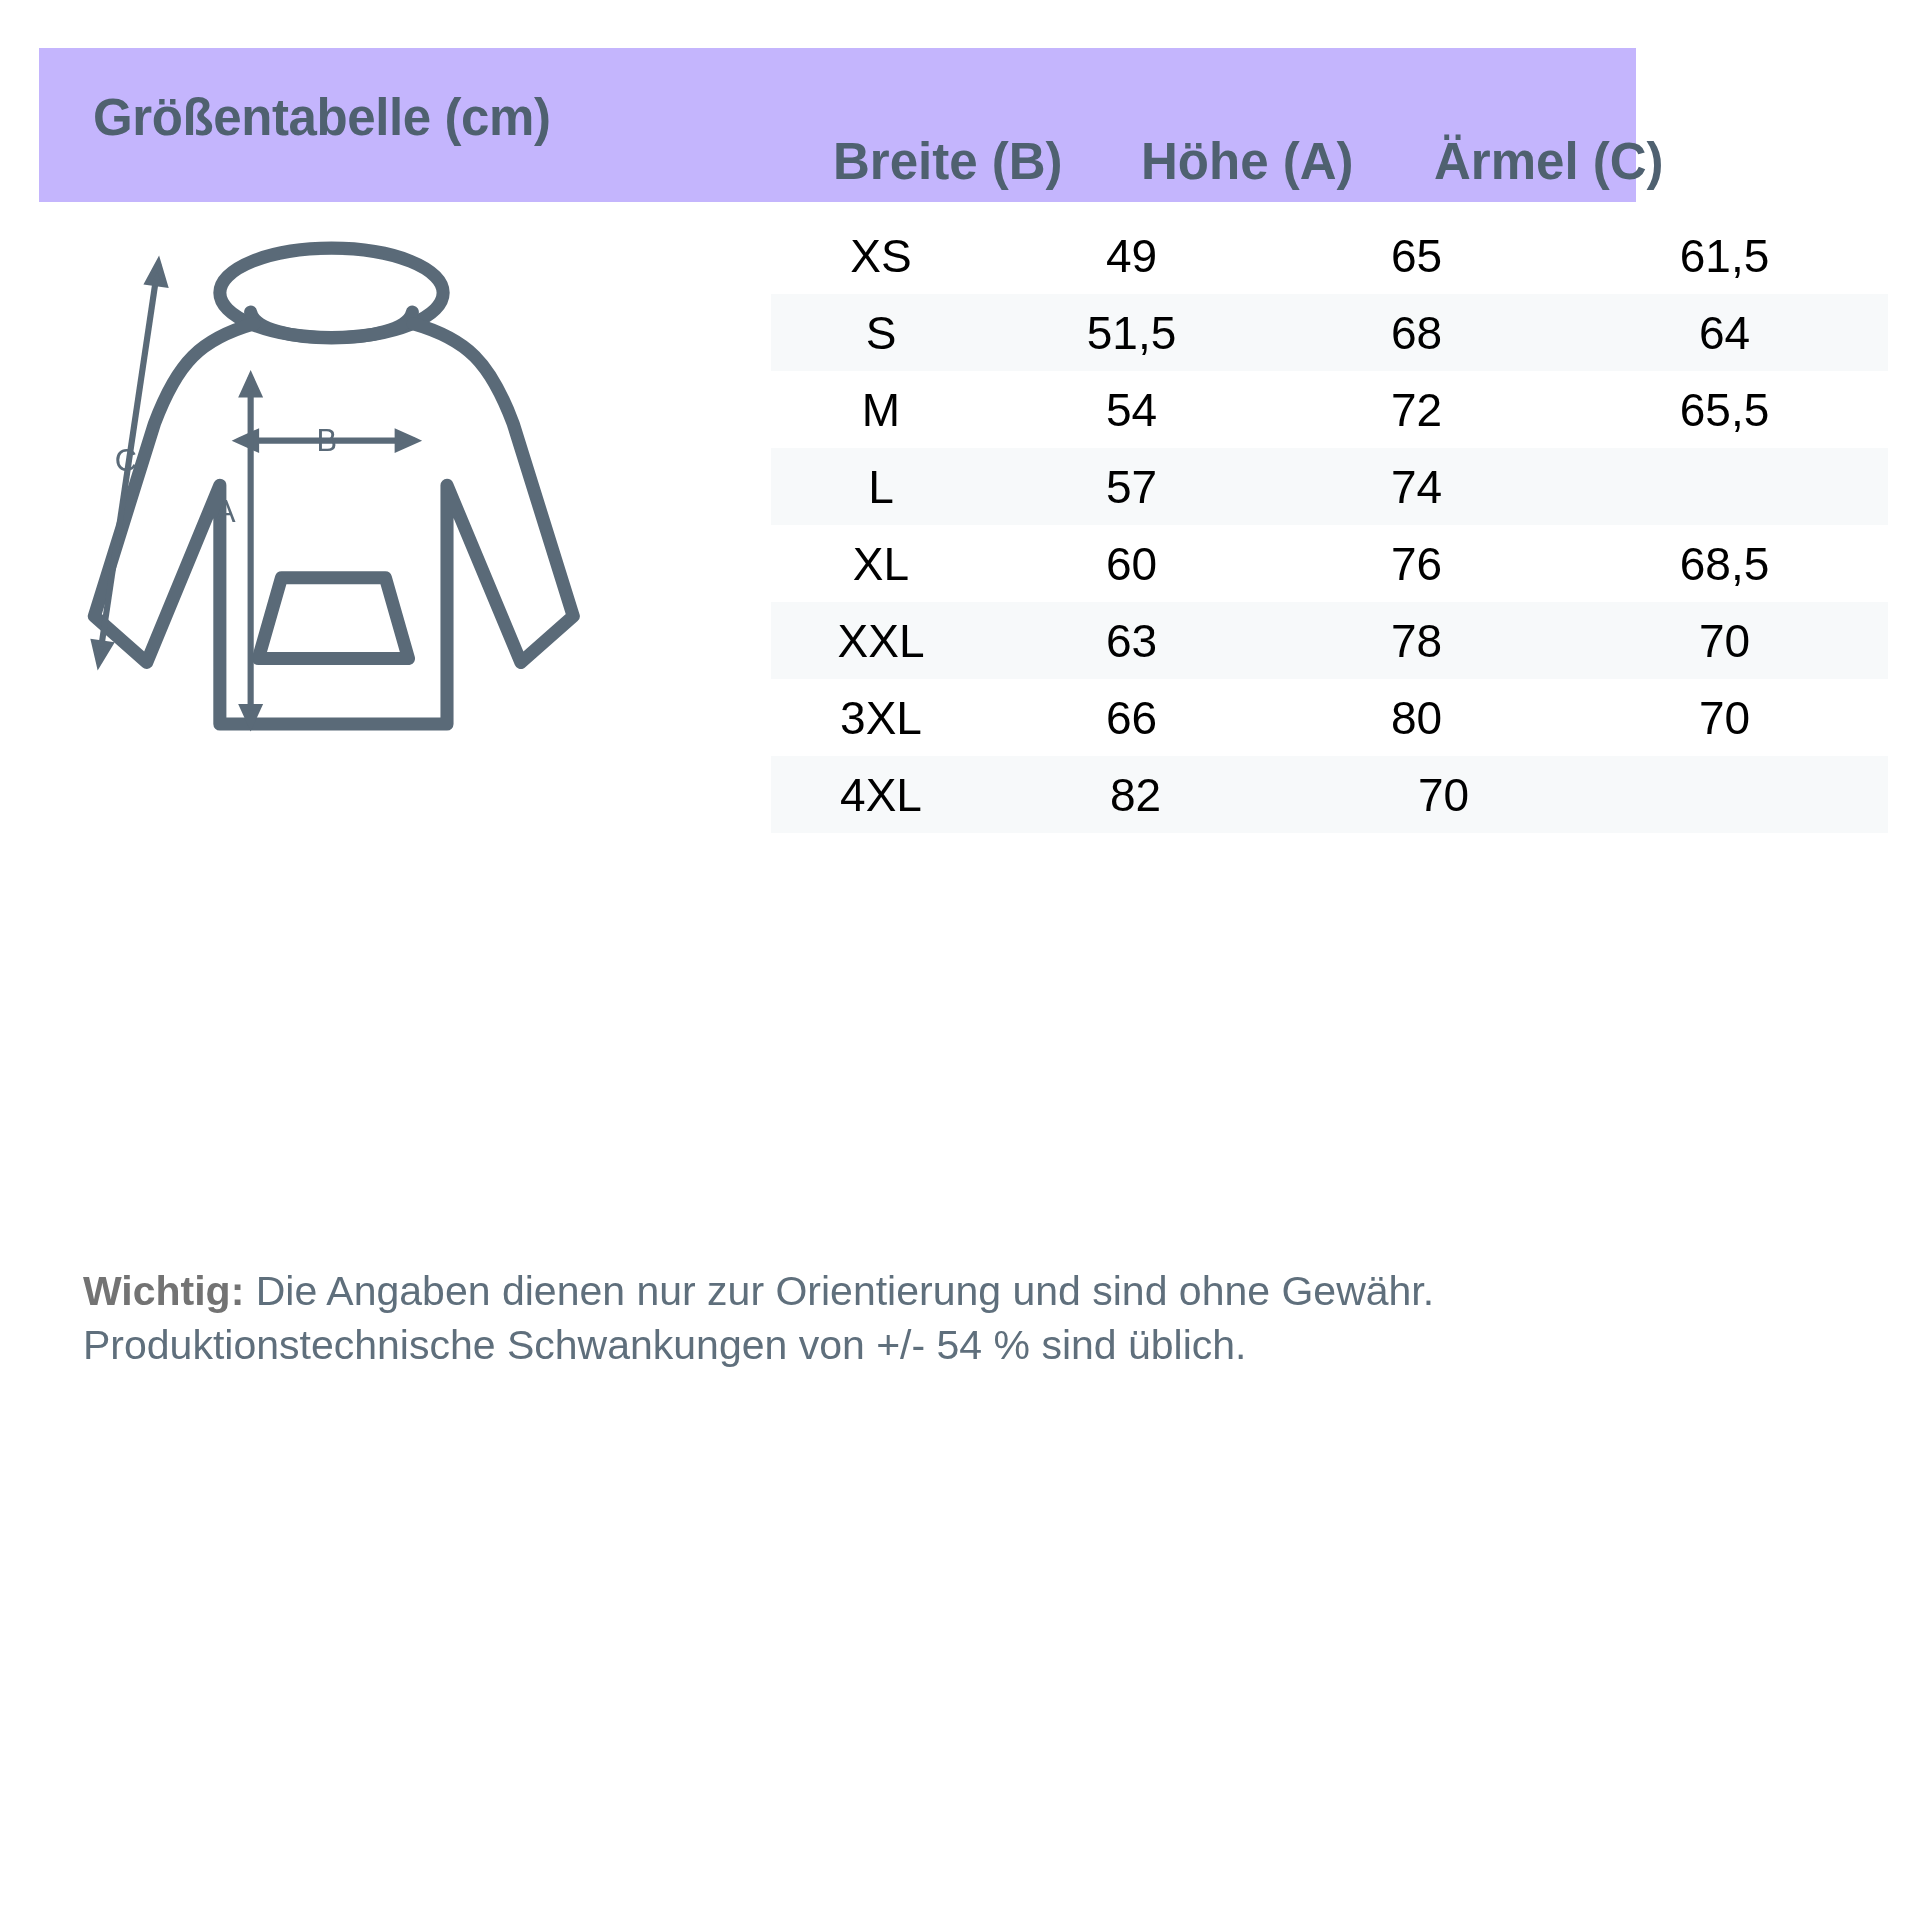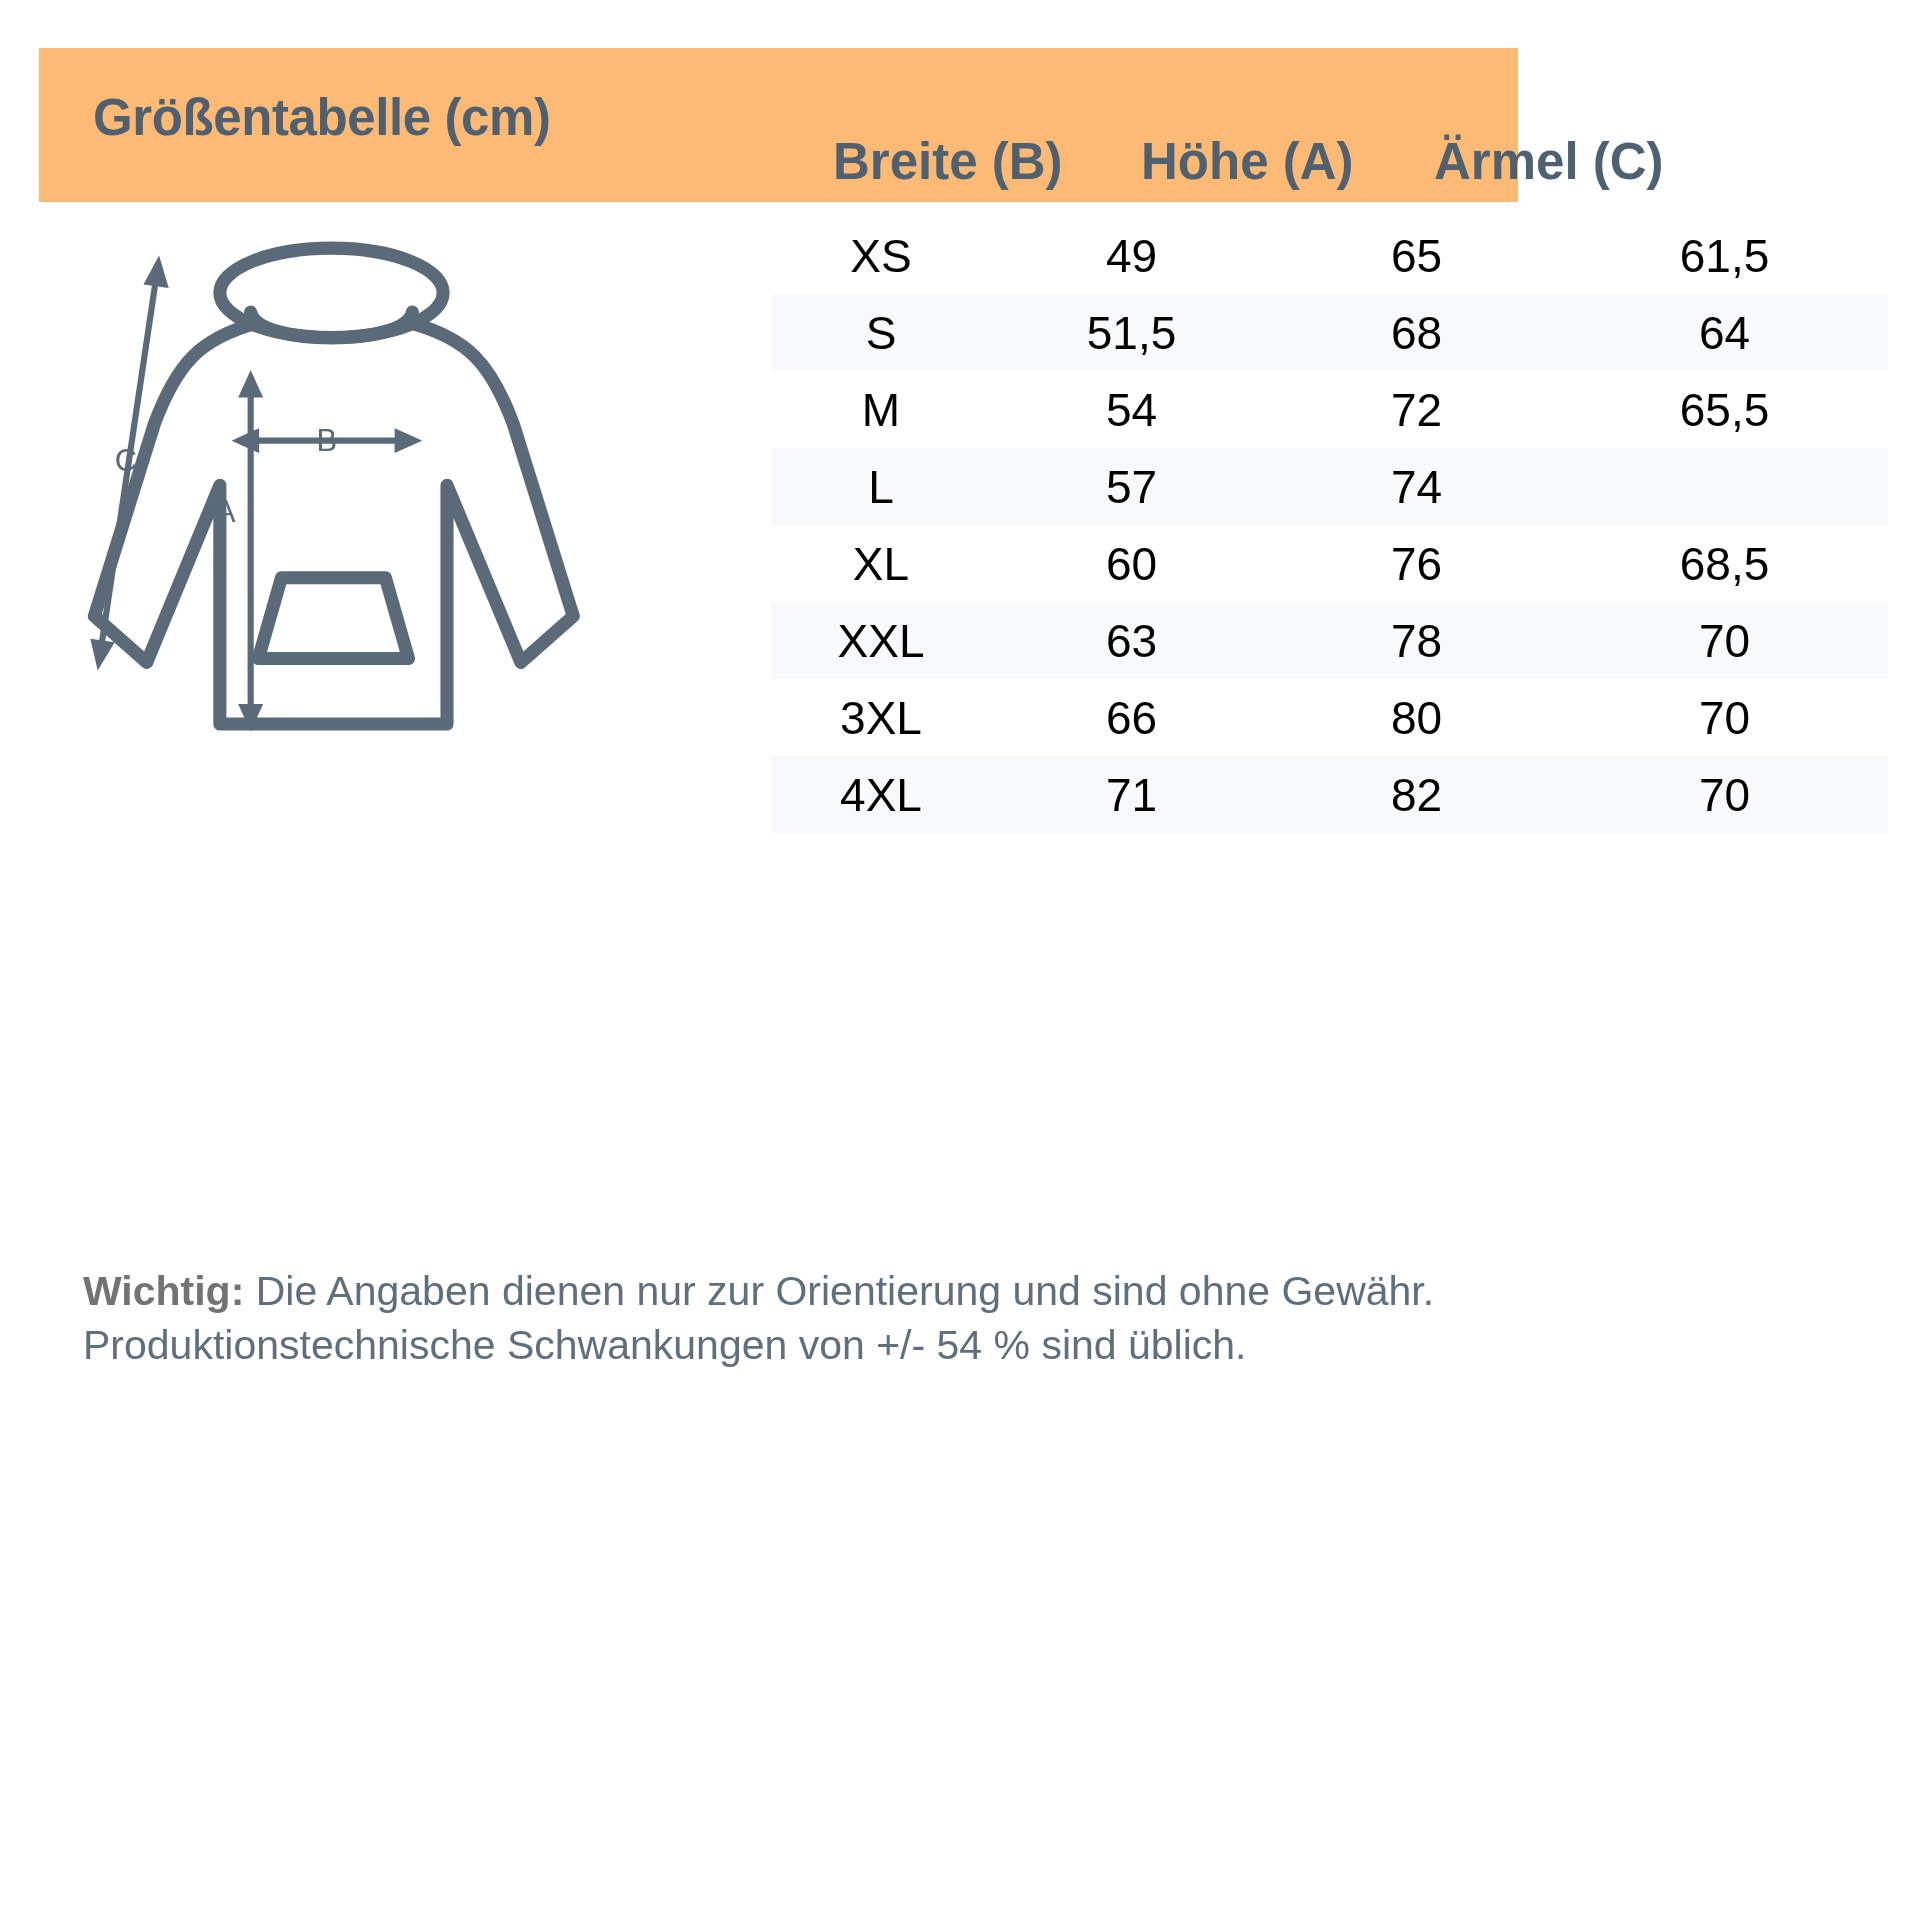--- a/index.html
+++ b/index.html
@@ -20,23 +20,23 @@
     width: 1926px;
     height: 1926px;
     box-sizing: border-box;
   }
 
   
   .header-band {
     position: absolute;
     left: 39px;
     top: 48px;
-    width: 1479px;
+    width: 1597px;
     height: 154px;
-    background: #fdba74;
+    background: #c4b5fd;
     box-sizing: border-box;
   }
   .header-title {
     position: absolute;
     left: 54px;
     top: 40px;
     font-size: 51px;
     font-weight: bold;
     color: #4f6170;
     letter-spacing: -0.4px;
@@ -207,21 +207,20 @@
       <div class="cell v3">70</div>
     </div>
     <div class="row">
       <div class="cell size">3XL</div>
       <div class="cell v1">66</div>
       <div class="cell v2">80</div>
       <div class="cell v3">70</div>
     </div>
     <div class="row alt">
       <div class="cell size">4XL</div>
-      <div class="cell v1">71</div>
       <div class="cell v2">82</div>
       <div class="cell v3">70</div>
     </div>
   </div>
 
   <div class="footnote">
     <b>Wichtig:</b><span> Die Angaben dienen nur zur Orientierung und sind ohne Gewähr. Produktionstechnische Schwankungen von +/- 54 % sind üblich.</span>
   </div>
 
 </div>

